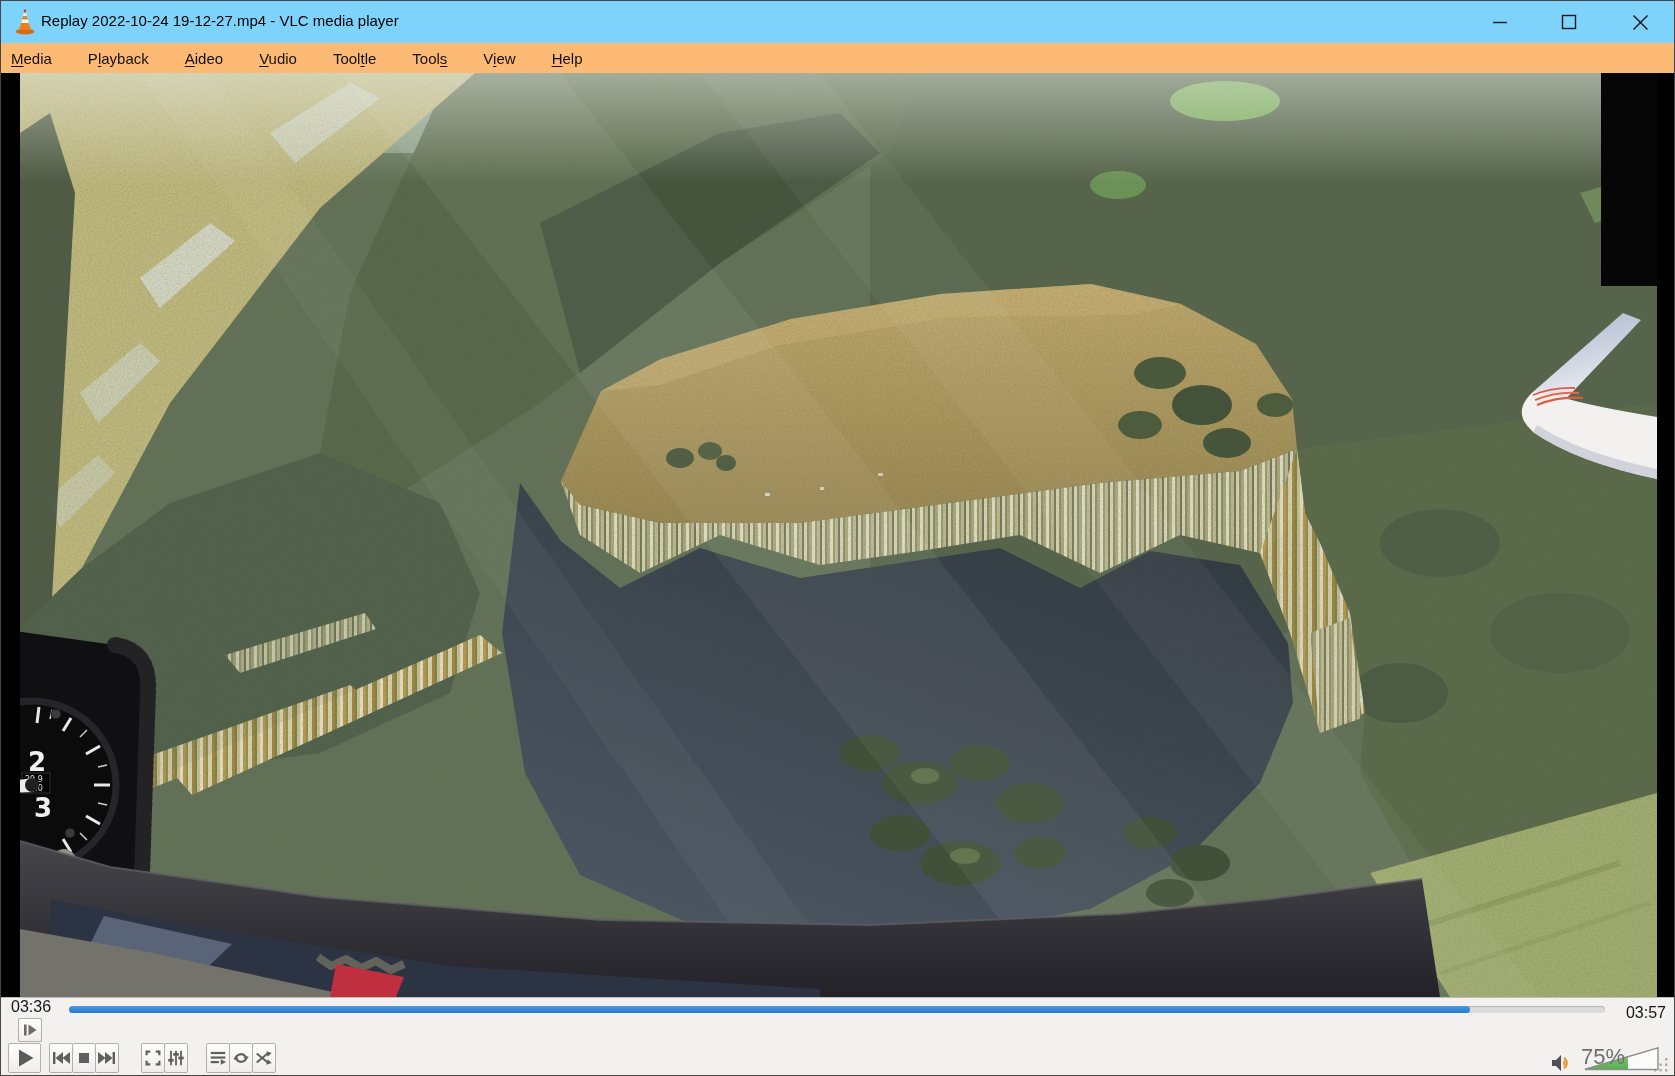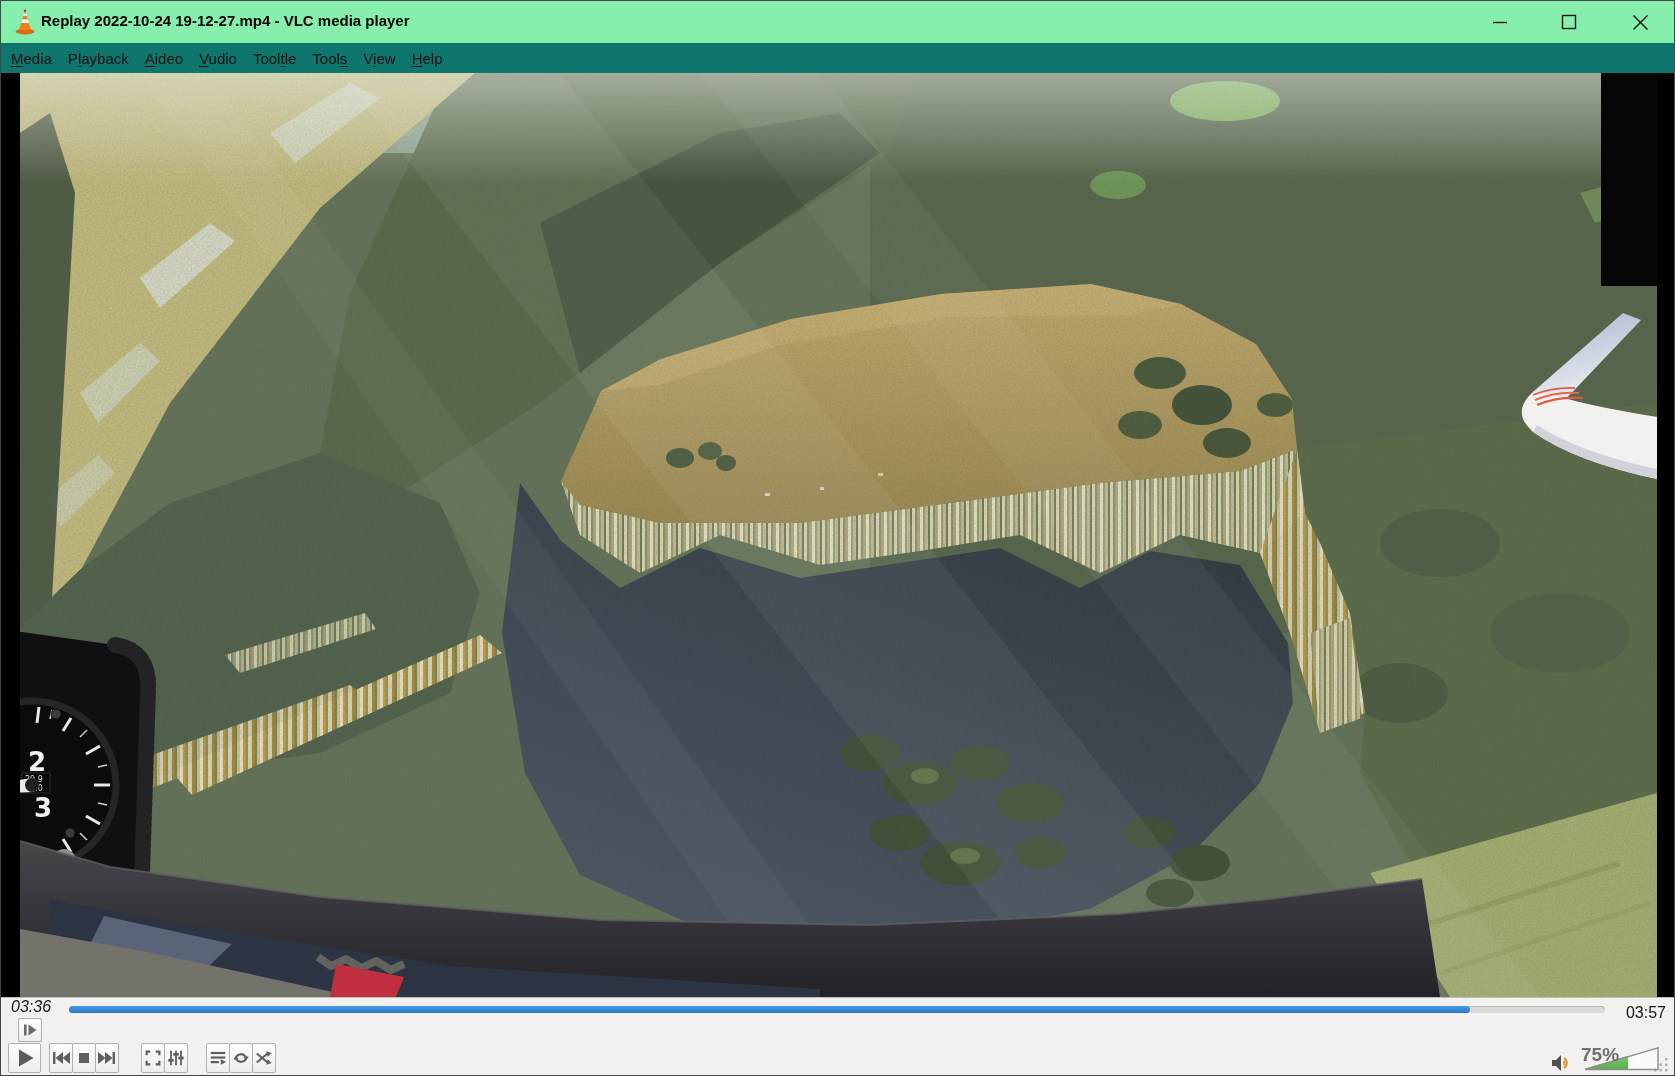--- a/index.html
+++ b/index.html
@@ -1,55 +1,55 @@
 <!DOCTYPE html>
 <html><head>
 <meta charset="utf-8">
 <style>
   html,body{margin:0;padding:0;background:#888;}
   .window{position:relative;width:1675px;height:1076px;background:#fff;
     font-family:"Liberation Sans",sans-serif;overflow:hidden;
     border:1px solid #464646;box-sizing:border-box;}
   
-  .titlebar{position:absolute;left:0;top:0;width:100%;height:42px;background:#86efac;font-weight:bold;}
+  .titlebar{position:absolute;left:0;top:0;width:100%;height:42px;background:#7dd3fc;}
   .vlc-cone{position:absolute;left:13px;top:8px;}
   .win-title{position:absolute;left:40px;top:11px;font-size:15px;color:#000;white-space:nowrap;}
   .wc{position:absolute;top:0;width:58px;height:42px;display:flex;align-items:center;justify-content:center;}
   .wc-min{left:1470px}.wc-max{left:1539px}.wc-close{left:1610px}
   
-  .menubar{position:absolute;left:0;top:42px;width:100%;height:30px;background:#0f766e;
-    display:flex;align-items:center;padding-left:2px;box-sizing:border-box;}
+  .menubar{position:absolute;left:0;top:42px;width:100%;height:30px;background:#fdba74;
+    display:flex;align-items:center;padding-left:2px;box-sizing:border-box;gap:20px;}
   .menu-item{font-size:15px;color:#111;padding:3px 8px;white-space:nowrap;cursor:default;}
   .menu-item .key{text-decoration:underline;text-underline-offset:2px;}
   
   .video-area{position:absolute;left:0;top:72px;width:1675px;height:924px;background:#000;}
   .scene{position:absolute;left:19px;top:0;width:1637px;height:924px;display:block;}
   
   .controls{position:absolute;left:0;top:996px;width:1675px;height:80px;background:#f2f1f0;
     border-top:1px solid #bdbcba;box-sizing:border-box;}
   .time{position:absolute;font-size:16px;color:#151515;}
-  .time-elapsed{left:10px;top:0;font-style:italic;}
+  .time-elapsed{left:10px;top:0;}
   .time-duration{right:10px;top:6px;}
   .seek-track{position:absolute;left:68px;top:8px;width:1536px;height:7px;background:#dadada;
     border-radius:4px;box-shadow:inset 0 1px 1px rgba(0,0,0,.18);}
   .seek-fill{height:100%;border-radius:4px;background:linear-gradient(#479ae2,#2a77cb);}
   .btn{position:absolute;display:flex;align-items:center;justify-content:center;
     width:24px;height:22px;background:linear-gradient(#fdfdfc,#efeeec);
     border:1px solid #b3b0ab;border-radius:2px;box-sizing:border-box;padding:0;}
   .row1 .btn{width:24px;height:24px;}
   .row2 .btn{height:30px;}
   .grp{position:absolute;display:flex;}
   .grp .btn{position:static;margin-right:-1px;}
   .btn-play{left:7px;top:45px;width:33px;height:30px;}
   .row1{position:absolute;left:17px;top:20px;display:flex;gap:3px;}
   .grp-transport{left:48px;top:45px;}
   .grp-view{left:140px;top:45px;}
   .grp-list{left:205px;top:45px;}
   .vol-icon{position:absolute;left:1549px;top:55px;}
-  .vol-label{position:absolute;left:1580px;top:46px;font-size:19px;color:#6f6f6f;z-index:3;font-weight:bold;}
+  .vol-label{position:absolute;left:1580px;top:46px;font-size:22px;color:#6f6f6f;z-index:3;}
   .vol-tri{position:absolute;left:1583px;top:49px;width:73px;height:22px;
     clip-path:polygon(0 100%,100% 0,100% 100%);background:#fbfbfa;z-index:1;}
   .vol-fill{position:absolute;left:0;top:0;bottom:0;background:linear-gradient(#9bd689,#53b24b);}
   .vol-outline{position:absolute;left:1583px;top:49px;z-index:2;}
   .grip{position:absolute;left:1653px;top:60px;}
 </style>
 </head>
 <body>
 
 <div class="window">

